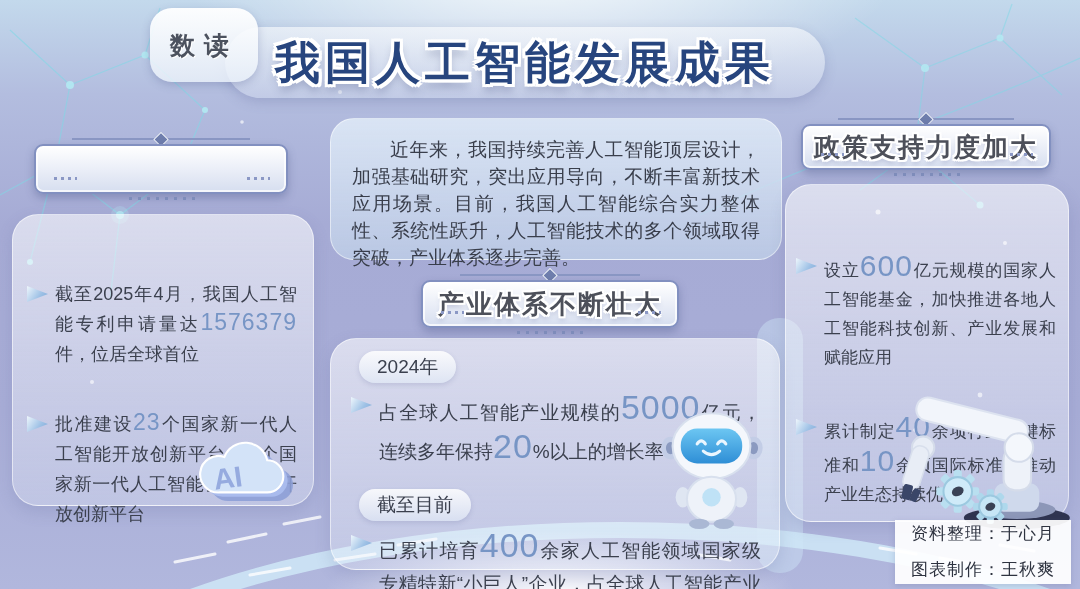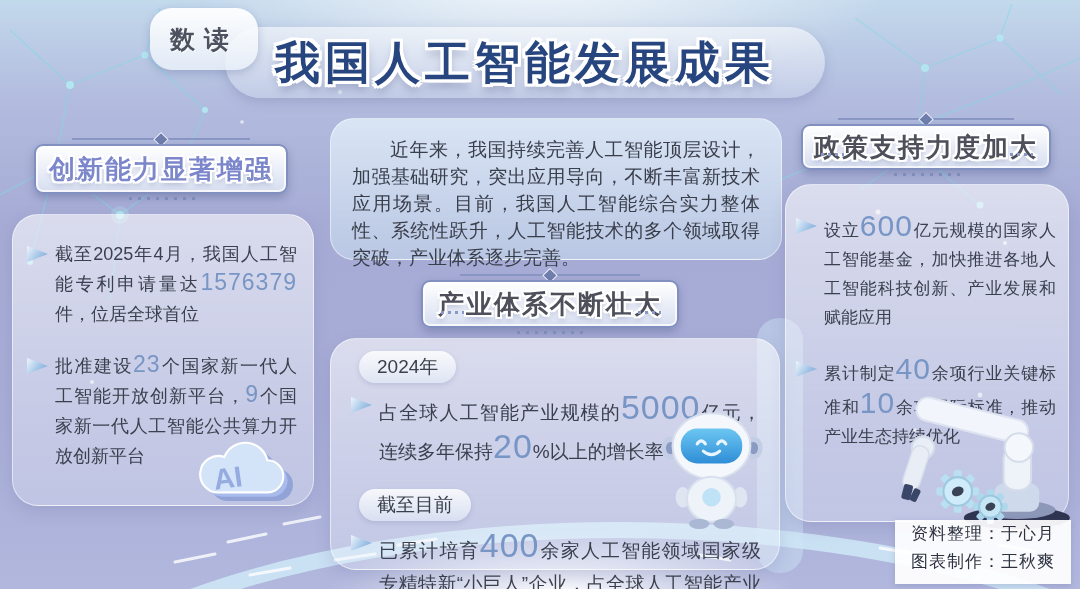--- a/index.html
+++ b/index.html
@@ -8,21 +8,21 @@
     font-family:"Liberation Sans","DejaVu Sans",sans-serif;
     background:
       radial-gradient(ellipse 520px 200px at 50% -40px, rgba(255,255,255,.85), rgba(255,255,255,0) 70%),
       linear-gradient(180deg,#c3d9ec 0%,#b3bddf 16%,#a6abd5 38%,#a8add7 70%,#b1b7dd 100%);
   }
   .bg-svg{position:absolute; inset:0; z-index:0;}
 
   
   .badge{
     position:absolute; left:150px; top:8px; height:42px; z-index:3;
-    padding:10px 20px; display:flex; align-items:center; border-radius:22px;
+    padding:16px 20px; display:flex; align-items:center; border-radius:22px;
     background:linear-gradient(180deg,rgba(255,255,255,.95),rgba(235,242,250,.8));
     box-shadow:0 3px 8px rgba(90,100,150,.3);
   }
   .badge span{font-size:25px; font-weight:bold; letter-spacing:9px; color:#4c525f; text-shadow:1px 1px 0 #fff;}
   .title-bar{
     position:absolute; left:225px; top:27px; width:600px; height:71px; z-index:2;
     border-radius:36px;
     background:linear-gradient(180deg,rgba(255,255,255,.55),rgba(222,230,244,.35));
     box-shadow:0 4px 12px rgba(90,100,150,.25);
     display:flex; align-items:center; justify-content:center;
@@ -72,21 +72,21 @@
     background:linear-gradient(180deg,rgba(223,234,247,.88),rgba(193,210,233,.72));
     border:1px solid rgba(255,255,255,.5);
     box-sizing:border-box;
   }
   .intro-text{margin:0; padding:17px 21px; font-size:19px; line-height:27px; text-indent:2em;
     text-align:justify; color:#393e4b;}
   .panel-mid{left:330px; top:338px; width:448px; height:230px;}
   .panel-right{left:785px; top:184px; width:282px; height:336px;}
 
   
-  .bullet{display:flex; align-items:flex-start;}
+  .bullet{display:flex; align-items:flex-start;margin-top:40px;}
   .arrow{flex:0 0 auto; width:21px; height:16px; margin:7px 7px 0 0;
     clip-path:polygon(0 0,100% 50%,0 100%);
     background:linear-gradient(125deg,#eef6fc 0%,#9fc2e6 60%,#7ea8d8 100%);}
   .btext{margin:0; color:#3b404e; text-align:justify;}
   .num{font-size:23px; line-height:1; color:#7795c5; letter-spacing:1px; font-weight:500;}
 
   .panel-left .bullets{padding:24px 16px 0 14px;}
   .panel-left .bullet{margin-bottom:22px;}
   .panel-left .btext{font-size:18px; line-height:30px; width:252px;}
 
@@ -105,21 +105,21 @@
 
   
   .cloud-ai{position:absolute; left:190px; top:413px; width:118px; height:118px; z-index:3;}
   .robot{position:absolute; left:658px; top:403px; width:108px; height:128px; z-index:3;}
   .arm{position:absolute; left:864px; top:352px; width:216px; height:182px; z-index:3;}
 
   
   .credits{
     position:absolute; left:895px; top:520px; width:176px; height:64px; z-index:4;
     background:rgba(255,255,255,.93); box-shadow:0 2px 6px rgba(90,100,150,.25);
-    display:flex; flex-direction:column; align-items:center; justify-content:flex-start;
+    display:flex; flex-direction:column; align-items:center; justify-content:space-between;
   }
   .credits div{font-size:17px; line-height:28px; color:#2e3340; letter-spacing:1px;}
 </style>
 </head>
 <body>
 
 <div class="canvas">
 
   <svg class="bg-svg" viewBox="0 0 1080 589">
     <defs>
@@ -201,21 +201,20 @@
   <div class="badge">
     <span>数读</span>
   </div>
   <div class="title-bar">
     <h1 class="title">我国人工智能发展成果</h1>
   </div>
 
   <div class="tech-frame frame-innovation">
     <i class="tf-line"></i>
     <div class="tf-box">
-      <span class="tf-text hdr-purple">创新能力显著增强</span>
       <i class="tf-corner l"></i>
       <i class="tf-corner r"></i>
     </div>
     <i class="tf-dots"></i>
   </div>
   <div class="panel panel-left">
     <div class="bullets">
       <div class="bullet">
         <span class="arrow"></span>
         <p class="btext"><span>截至2025年4月，我国人工智能专利申请量达</span><span class="num">1576379</span><span>件，位居全球首位</span></p>

